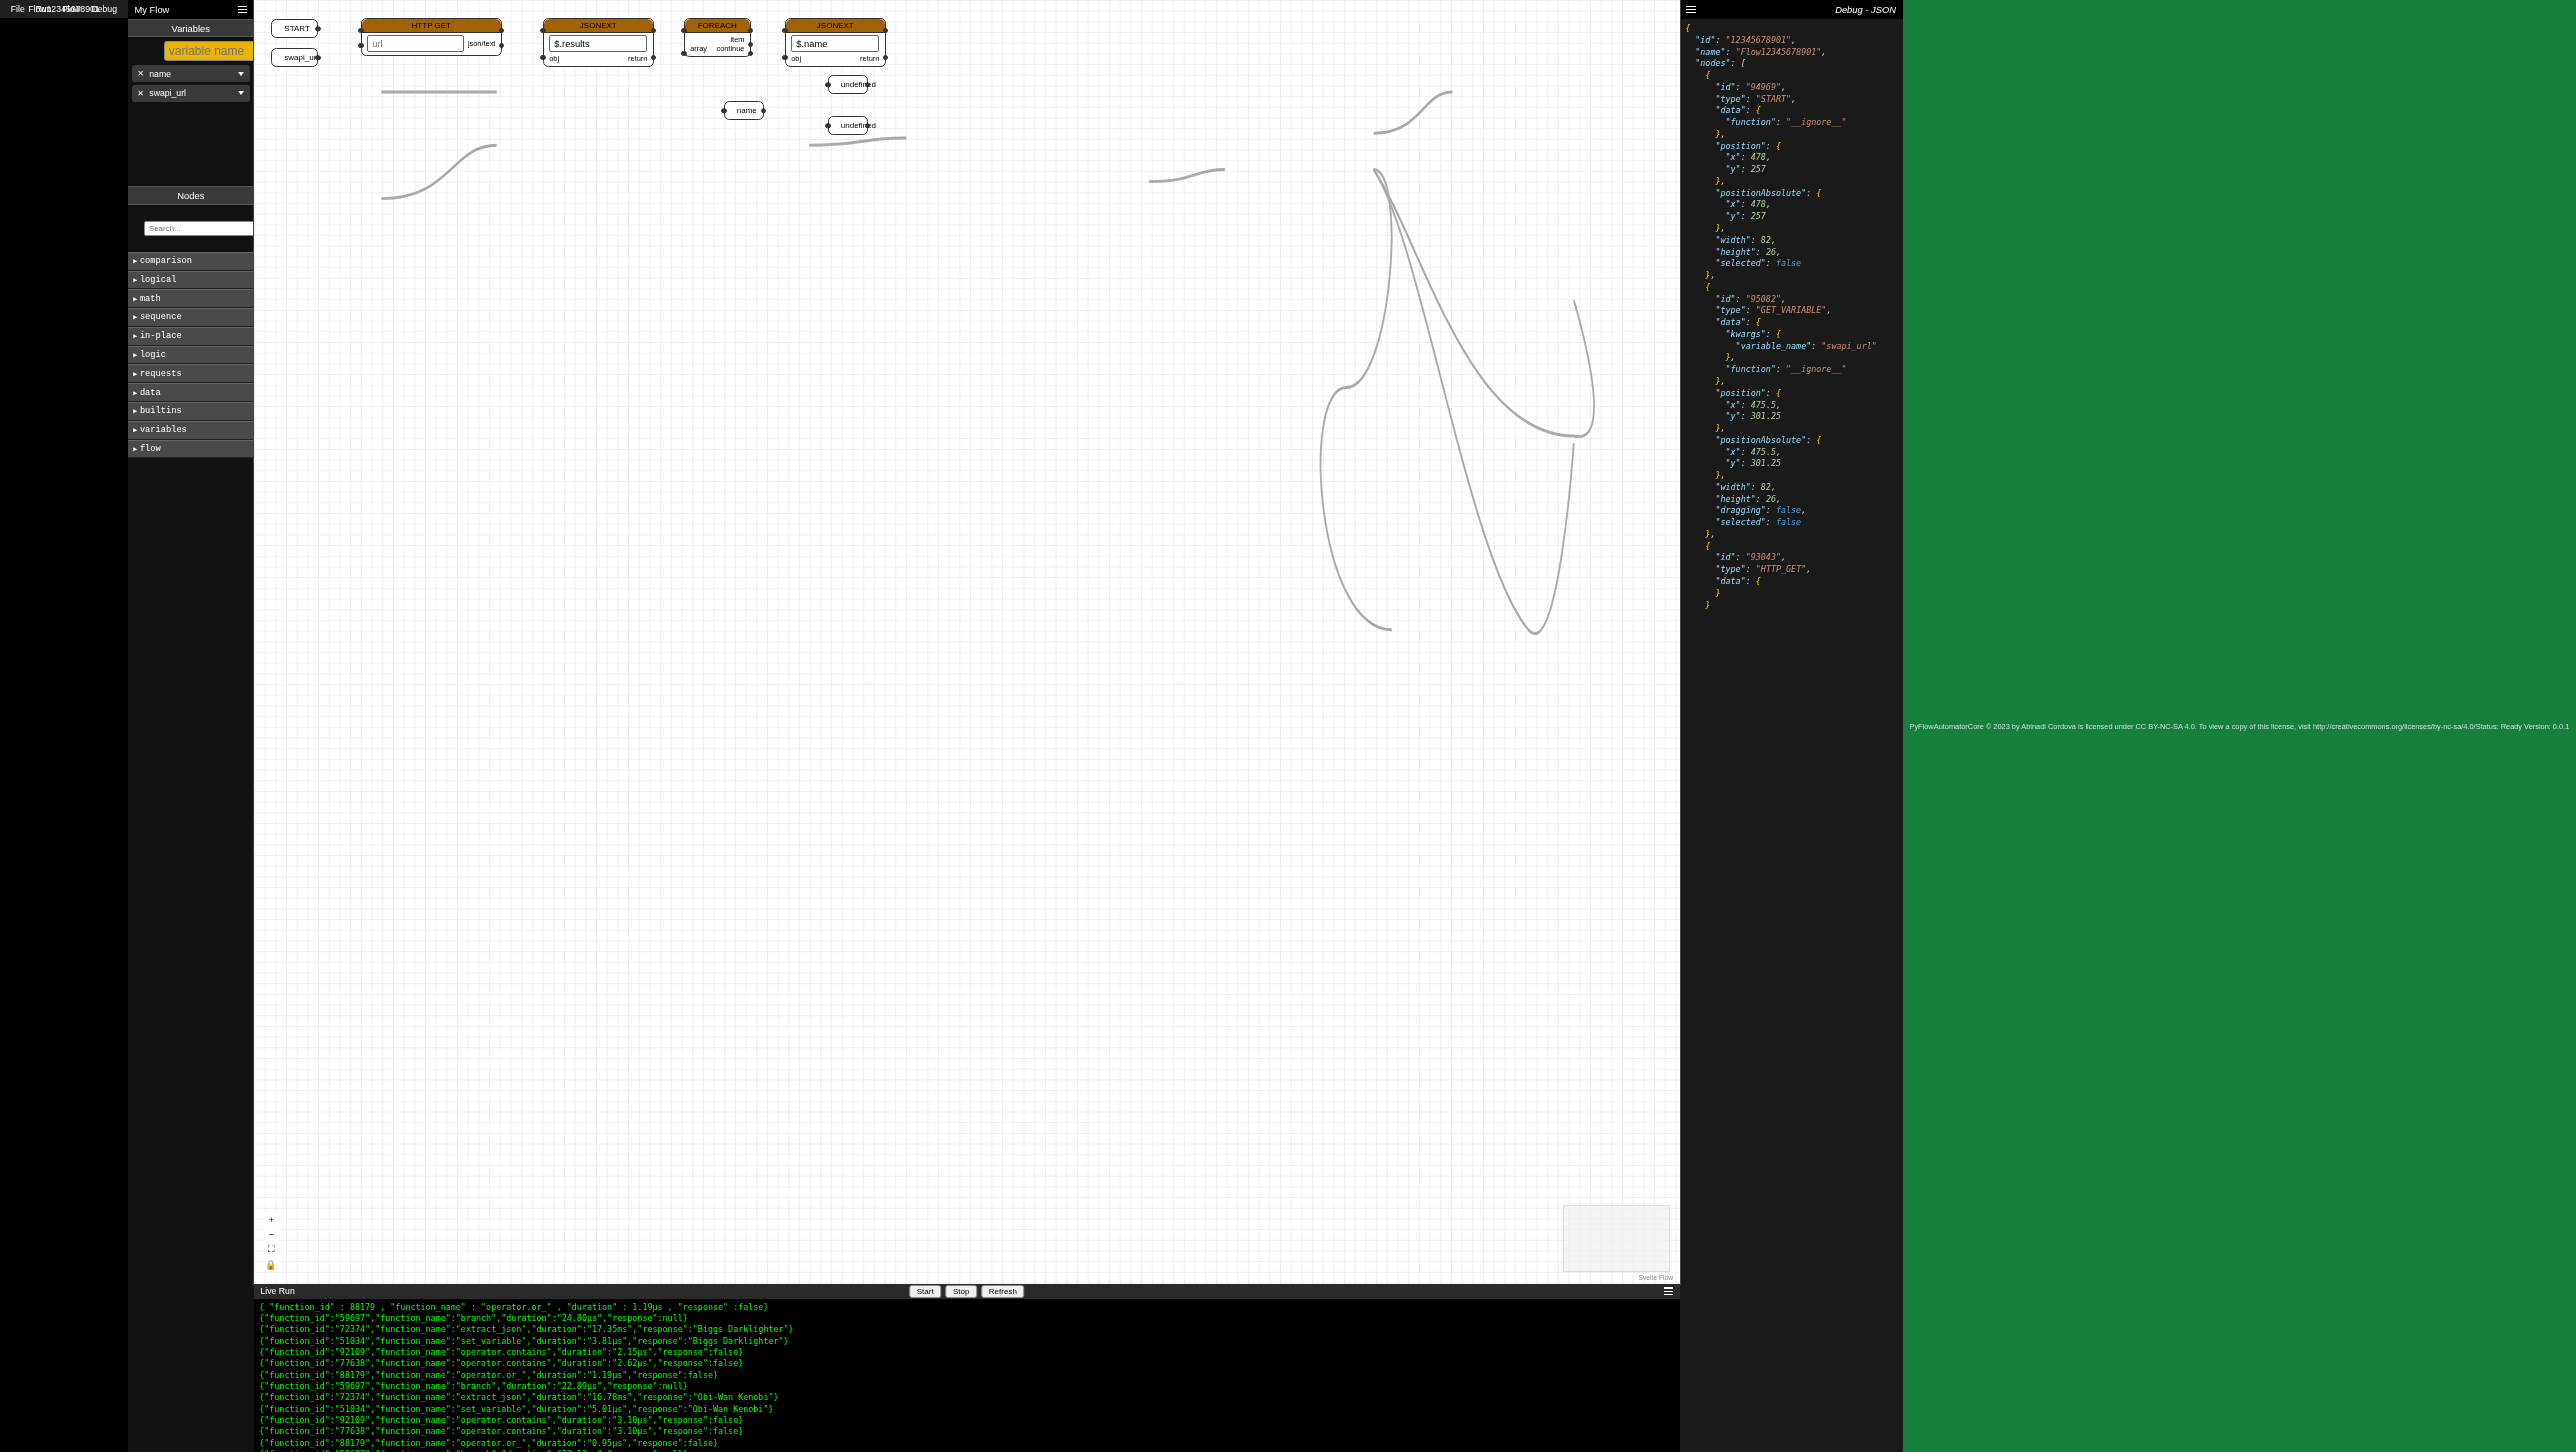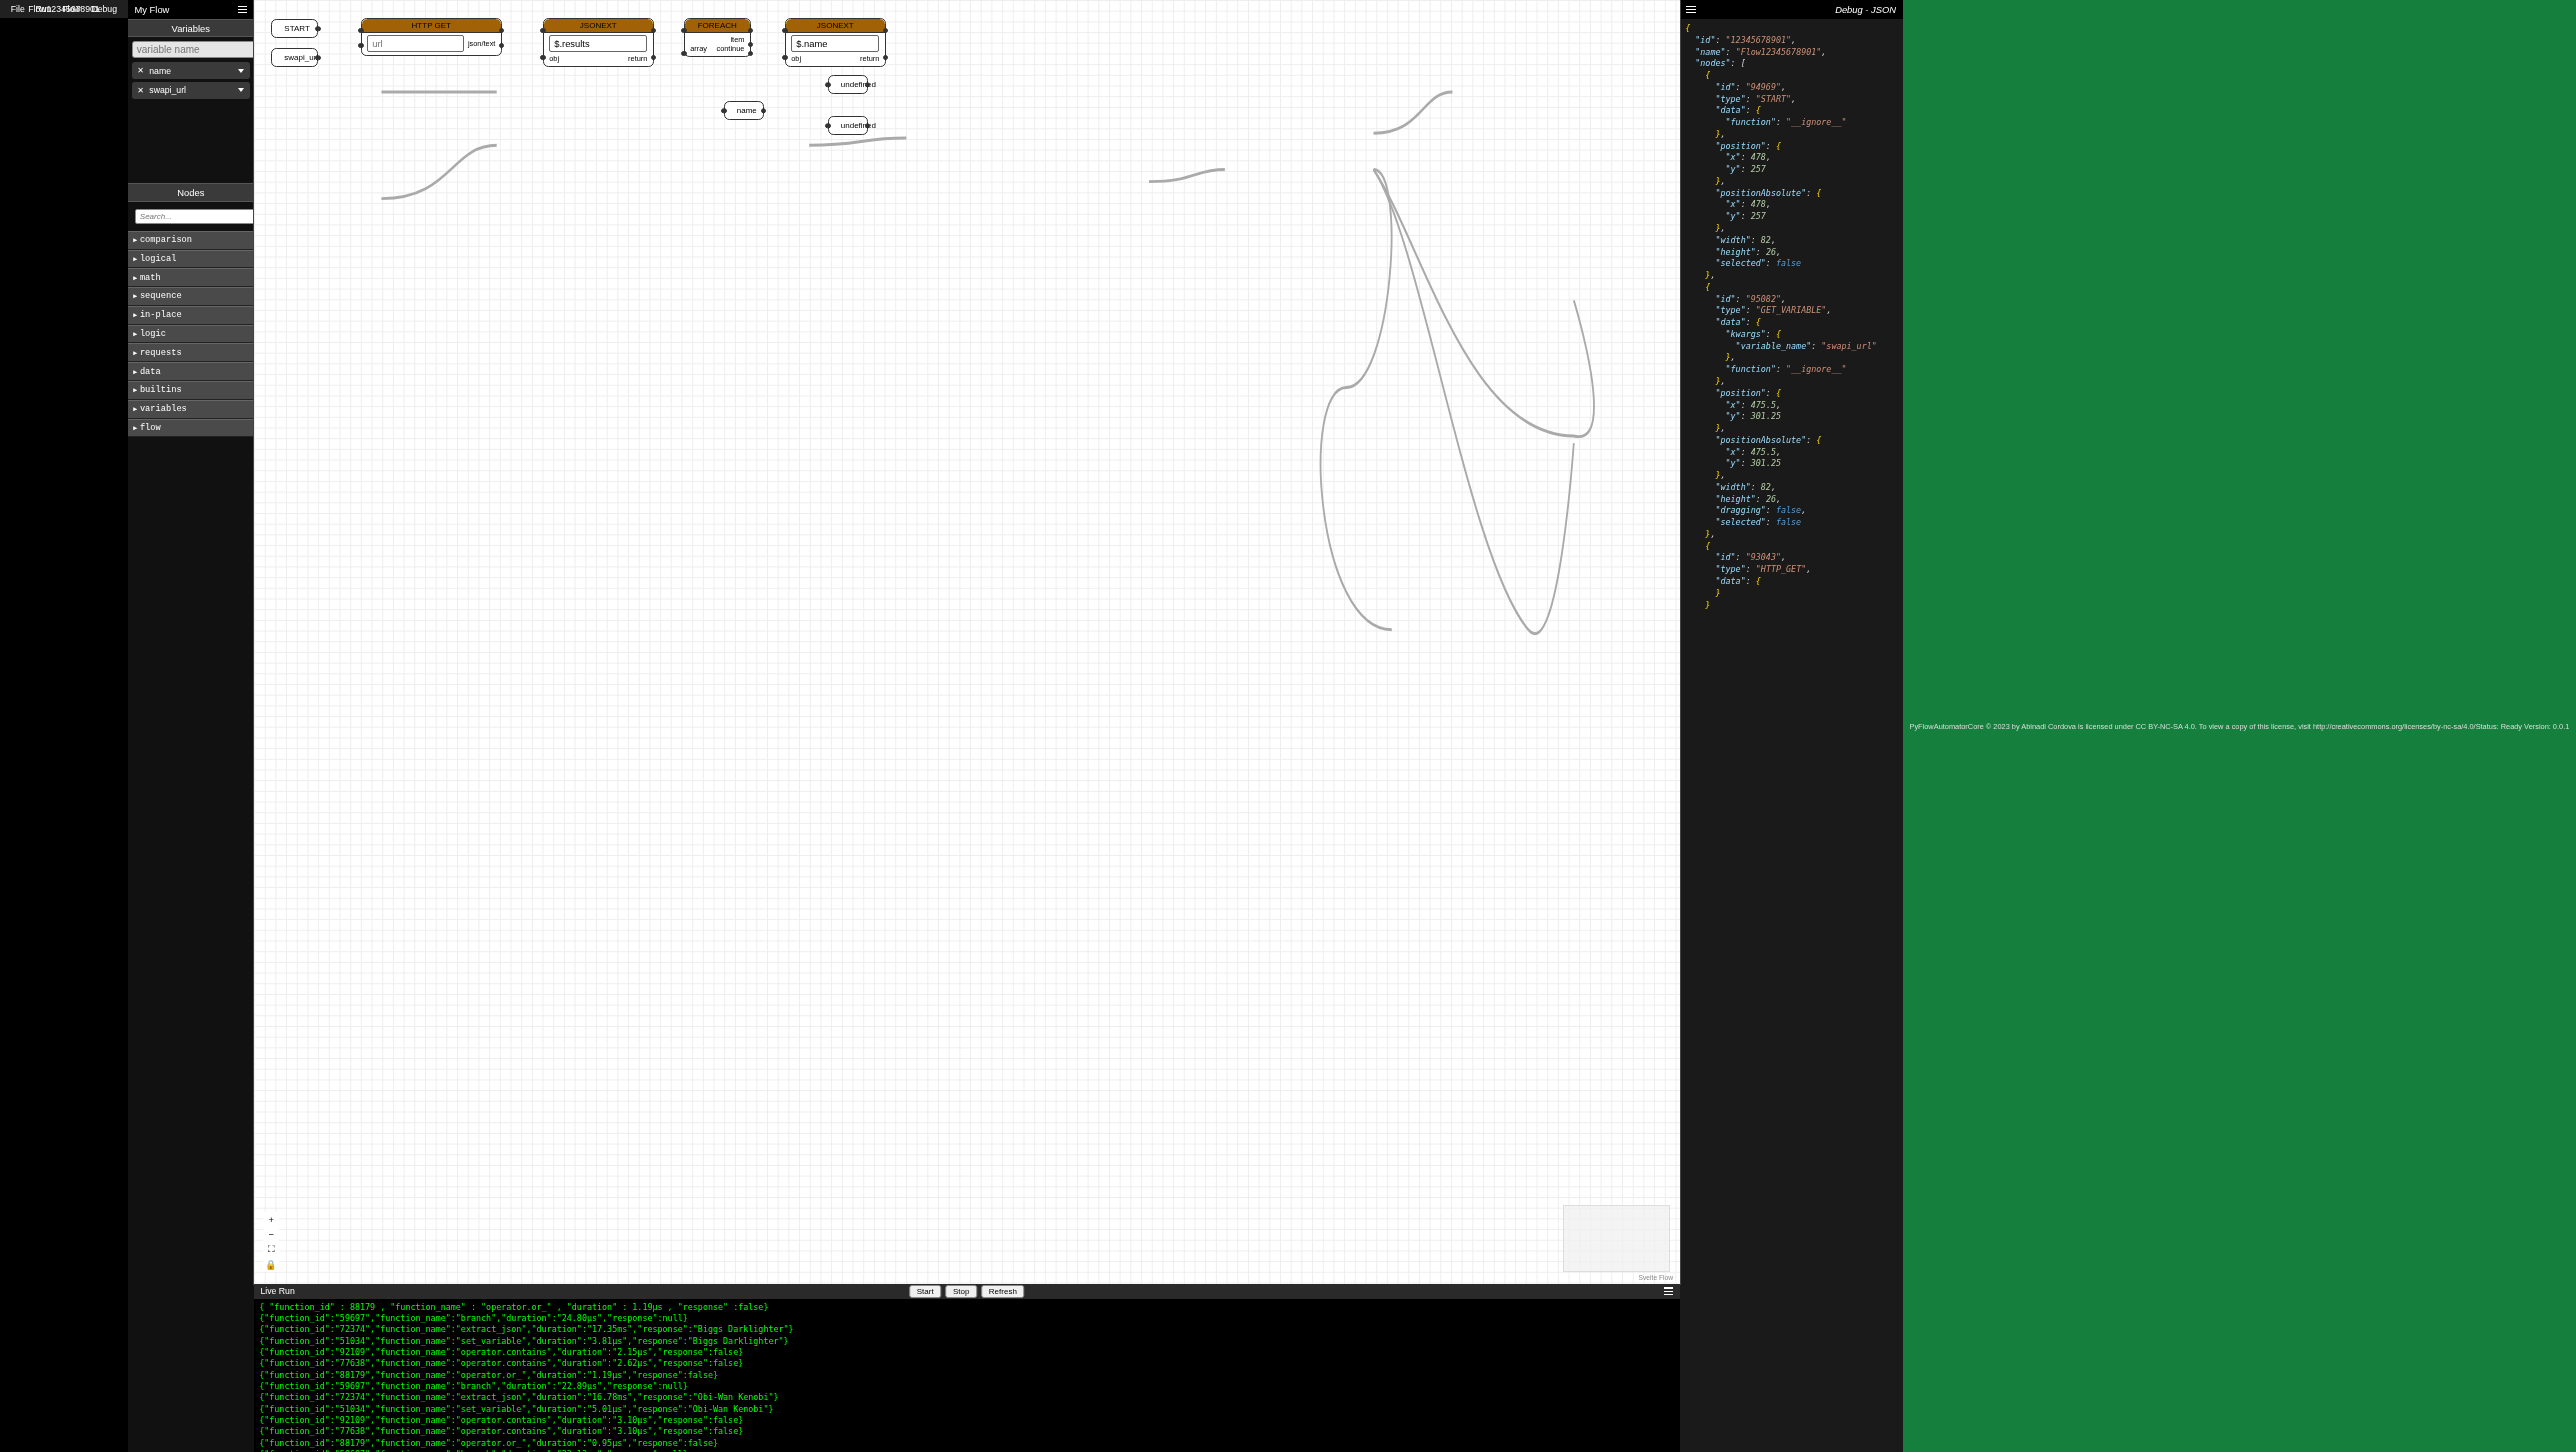--- a/index.html
+++ b/index.html
@@ -13,30 +13,30 @@
 
   .main { flex: 1; display: flex; overflow: hidden; }
 
   
   .sidebar-left { width: 126px; background: #111; display: flex; flex-direction: column; }
   .sidebar-left .header { background: #000; color: #fff; display: flex; align-items: center; justify-content: space-between; padding: 4px 6.7px; font-size: 9.4px; }
   .hamburger { width: 9.4px; height: 8px; display: flex; flex-direction: column; justify-content: space-between; cursor: pointer; }
   .hamburger span { display: block; height: 1.3px; background: #fff; }
   .panel-title { background: #3a3a3a; text-align: center; padding: 2.7px 0; font-size: 9.4px; border-top: 0.7px solid #555; border-bottom: 0.7px solid #555; }
   .var-input-row { display: flex; gap: 4px; padding: 4px; background: #111; }
-  .var-input-row input { flex: 1; background: #e5e5e5; color: #000; border: 0.7px solid #888; padding: 2px 4px; font-size: 10px; border-radius: 2.7px; }
+  .var-input-row input { flex: 1; background: #eab308; color: #000; border: 0.7px solid #888; padding: 2px 4px; font-size: 12px; border-radius: 2.7px; margin-left: 32px; }
   .var-input-row button { background: #eee; color: #000; border: 0.7px solid #888; padding: 2px 5.4px; border-radius: 2.7px; font-size: 8px; cursor: pointer; }
   .var-list { padding: 0 4px; }
   .var-chip { background: #3a3a3a; border-radius: 2.7px; display: flex; align-items: center; justify-content: space-between; padding: 3.4px 5.4px; margin-bottom: 2.7px; }
   .var-chip .left { display: flex; align-items: center; gap: 5.4px; }
   .var-chip .x { font-size: 8px; cursor: pointer; }
   .chev-down { width: 0; height: 0; border-left: 3.4px solid transparent; border-right: 3.4px solid transparent; border-top: 4px solid #fff; }
   .var-area { flex: 0 0 121px; overflow: auto; }
   .nodes-area { flex: 1; display: flex; flex-direction: column; }
-  .nodes-area input.search { margin: 7px; width: calc(100% - 5.4px); background: #fff; color: #000; border: 0.7px solid #888; padding: 2px 4px; font-size: 8px; border-radius: 2px; font-style: italic; }
+  .nodes-area input.search { margin: 16px; width: calc(100% - 5.4px); background: #fff; color: #000; border: 0.7px solid #888; padding: 2px 4px; font-size: 8px; border-radius: 2px; }
   .cat-list { overflow: auto; flex: 1; font-family: Liberation Mono, monospace; }
   .cat-item { background: #4a4a4a; padding: 3.4px 5.4px; border-top: 0.7px solid #666; border-bottom: 0.7px solid #222; font-size: 8.7px; cursor: pointer; display: flex; align-items: center; gap: 2.7px; }
   .tri { font-size: 6.7px; }
 
   
   .center { flex: 1; display: flex; flex-direction: column; min-width: 0; }
   .canvas-wrap { flex: 1; position: relative; background: #fff;
     background-image:
       linear-gradient(#eee 0.7px, transparent 0.7px),
       linear-gradient(90deg, #eee 0.7px, transparent 0.7px);

